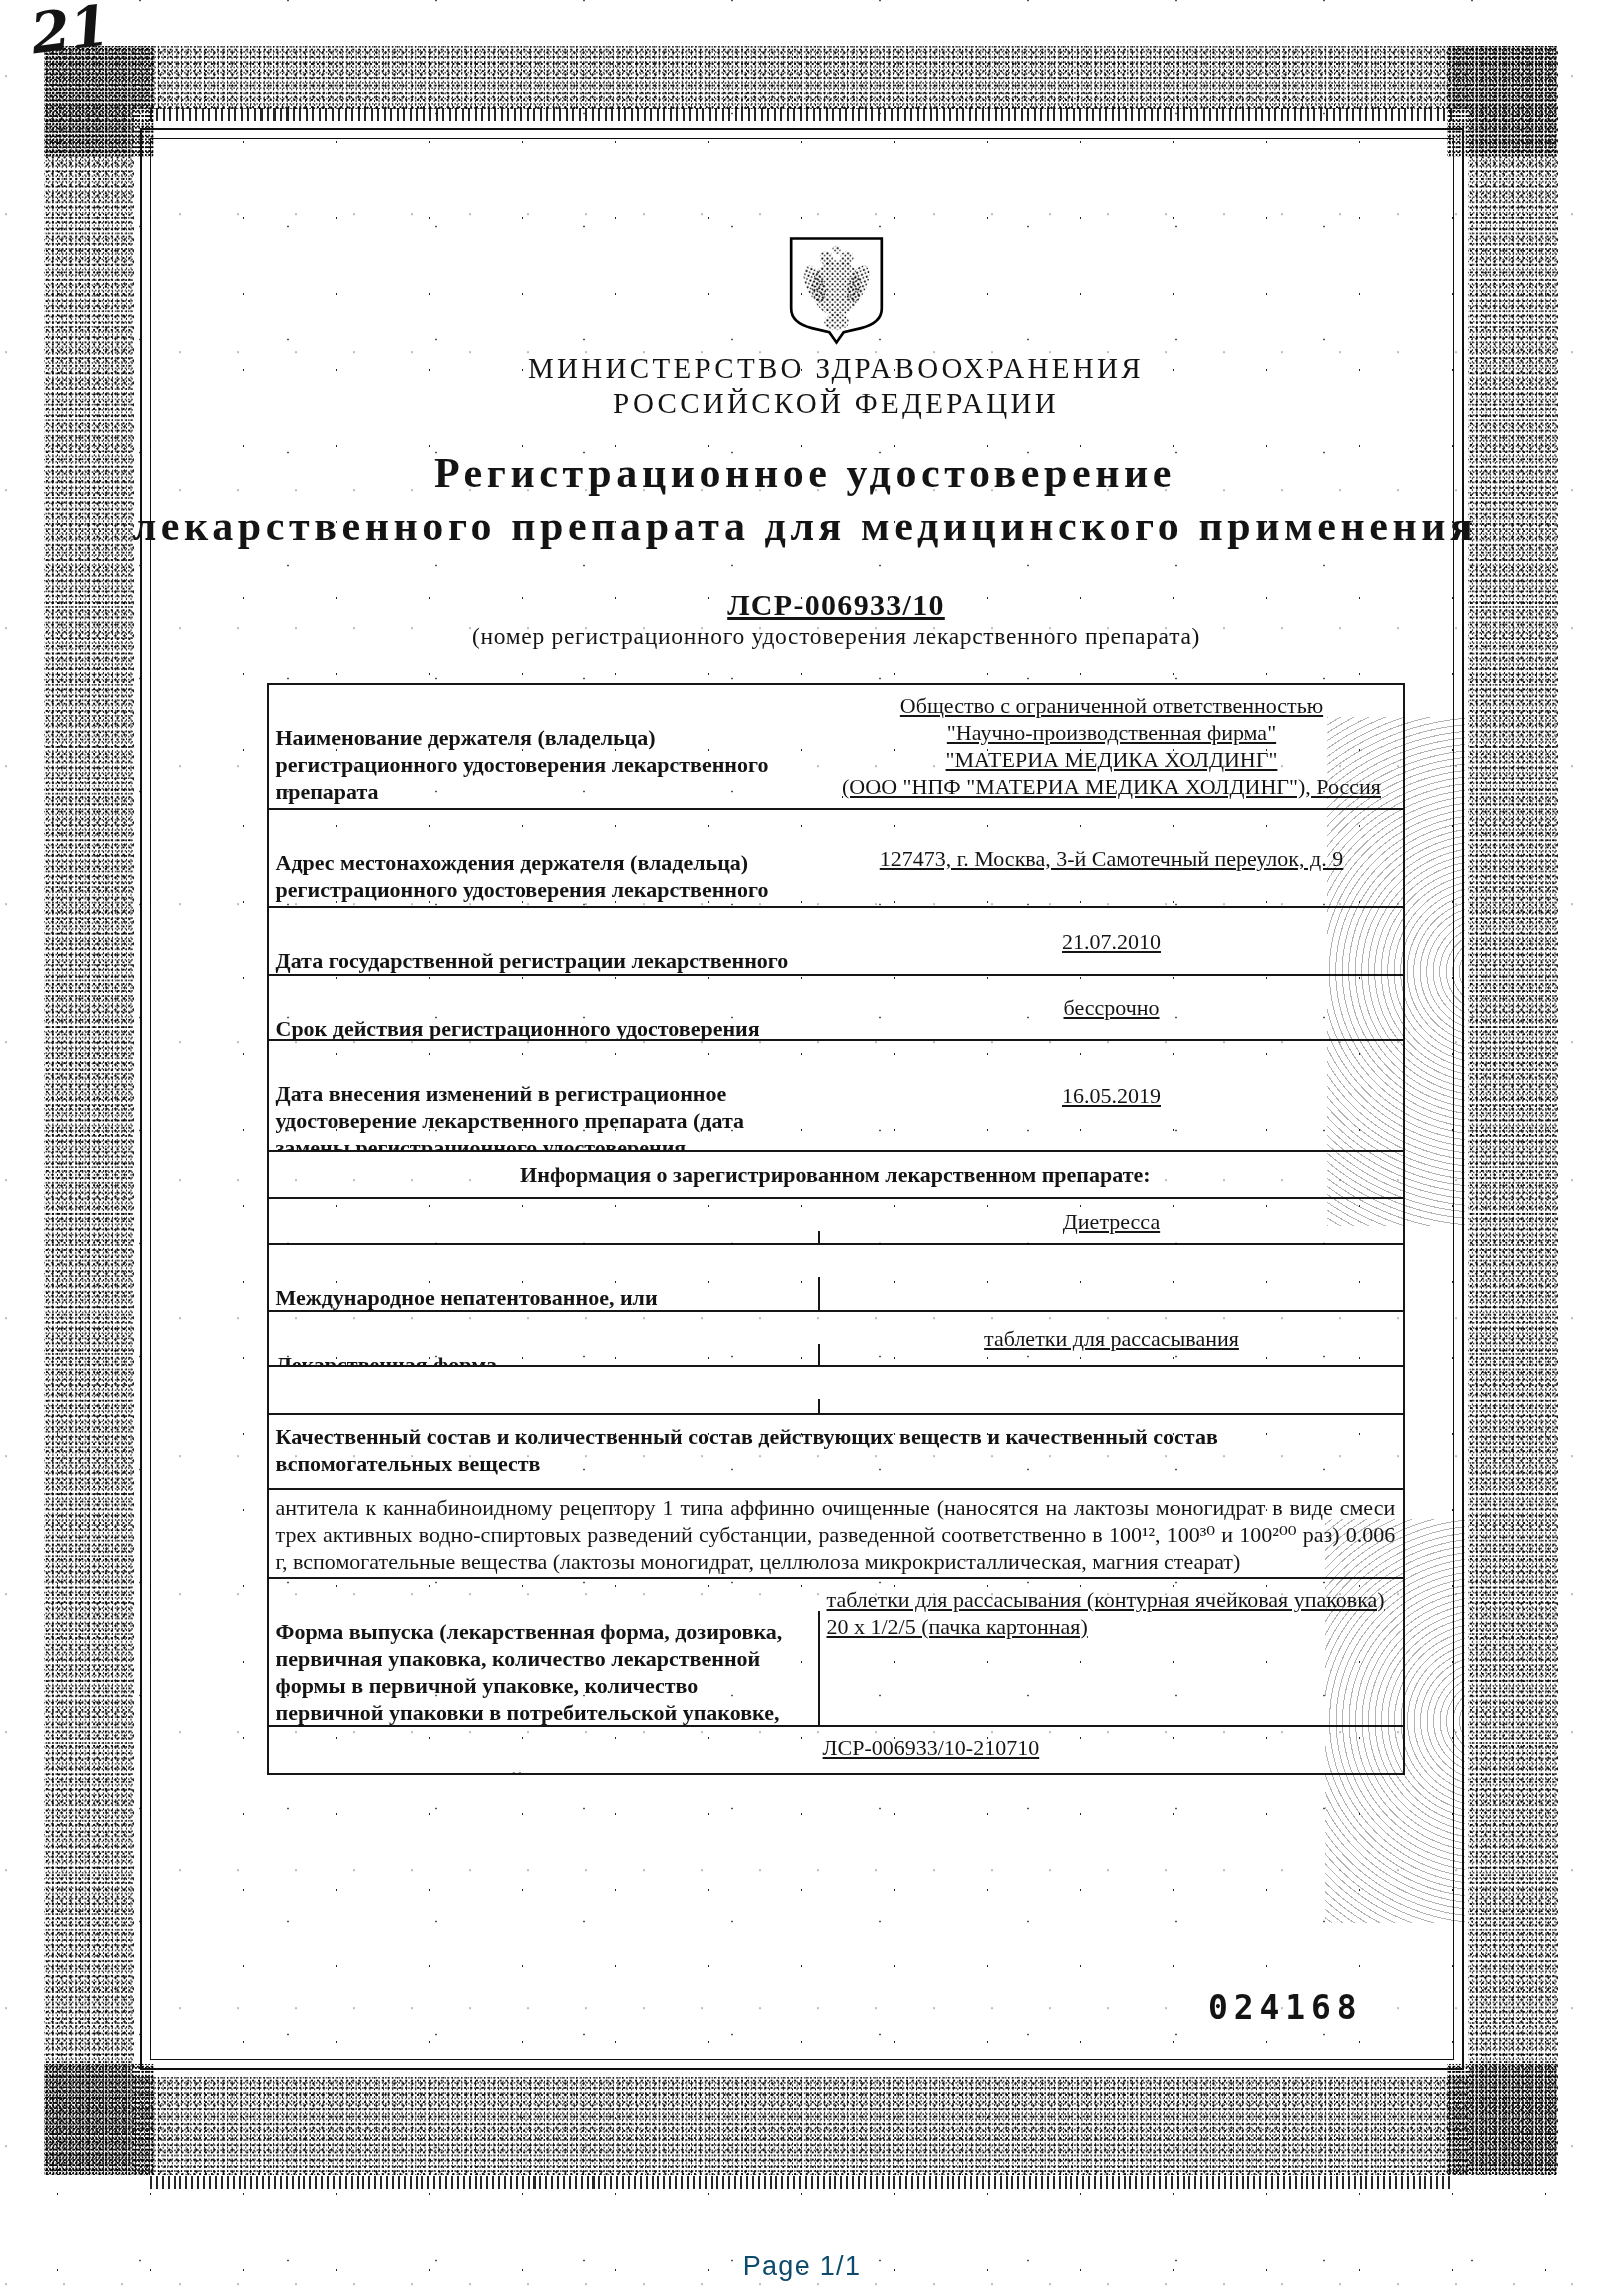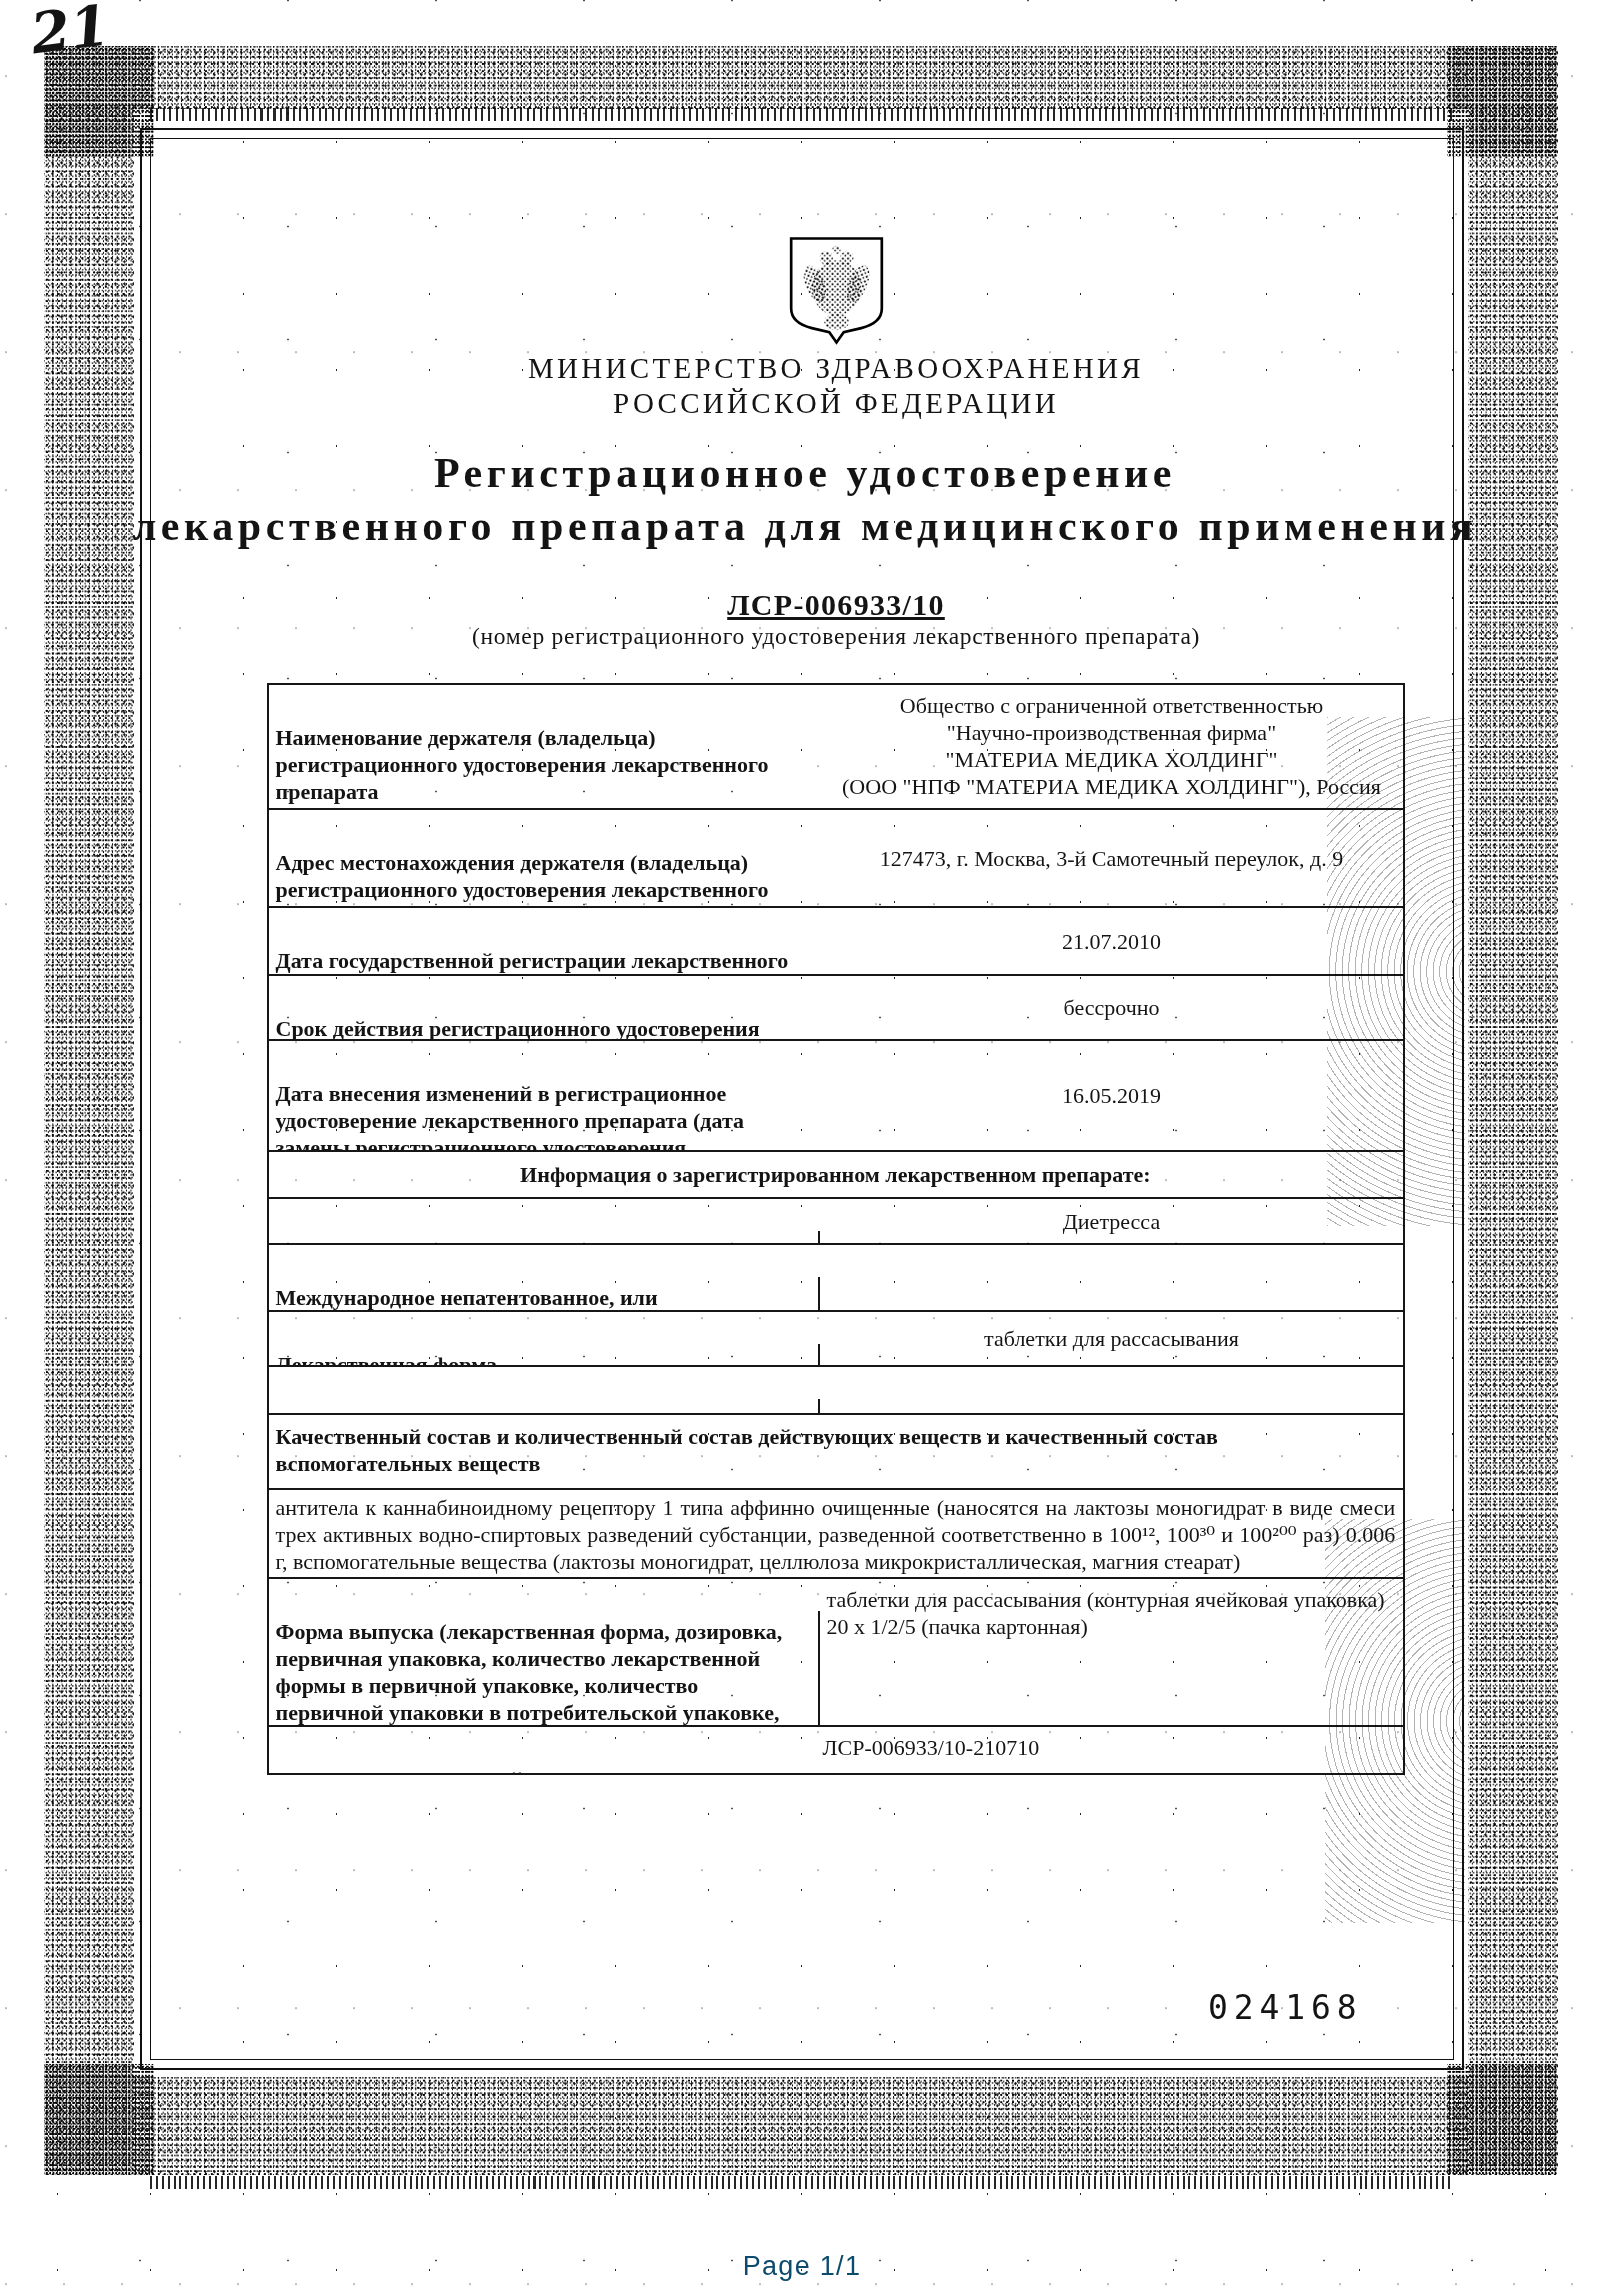--- a/index.html
+++ b/index.html
@@ -86,34 +86,34 @@
 
   
   .rtable{
     position:absolute;left:267px;top:683px;width:1138px;
     border:2.6px solid #161616;box-sizing:border-box;font-size:22px;line-height:27px;
   }
   .trow{display:flex;box-sizing:border-box;border-top:2.6px solid #161616;overflow:hidden;}
   .trow.first{border-top:none;}
   .cl{width:551px;box-sizing:border-box;padding:6.5px 13px 2.6px 6.5px;font-weight:bold;flex:none;margin-top:32px;}
   .cr{flex:1;box-sizing:border-box;display:flex;justify-content:center;align-items:center;
-      text-align:center;padding:2.6px 6.5px;}
+      text-align:center;padding:2.6px 6.5px;text-decoration:underline;}
   .cr.vtop{align-items:flex-start;padding-top:6.5px;}
   .cr.hleft{justify-content:flex-start;text-align:left;align-items:flex-start;padding-top:6.5px;}
   .vd .cl{border-right:2px solid #161616;}
   .full{display:block;box-sizing:border-box;width:100%;padding:7.8px 7.8px 0 6.5px;}
   .full.bold{font-weight:bold;}
   .full.just{text-align:justify;font-weight:normal;}
   .center-head{display:flex;align-items:center;justify-content:center;font-weight:bold;}
   .preline{white-space:pre-line;}
 
   
   .serial{
     position:absolute;left:1208px;top:1988px;
-    font-family:"DejaVu Sans Mono",monospace;font-size:33px;letter-spacing:5.9px;font-weight:normal;
+    font-family:"DejaVu Sans Mono",monospace;font-size:33px;letter-spacing:5.9px;font-weight:bold;
   }
   .page-footer{
     position:absolute;left:0;right:0;top:2251px;text-align:center;
     font-family:"Liberation Sans","DejaVu Sans",sans-serif;font-size:27px;letter-spacing:1.3px;color:#0c4a6e;
   }
 </style>
 </head>
 <body>
 
 <div class="page">

